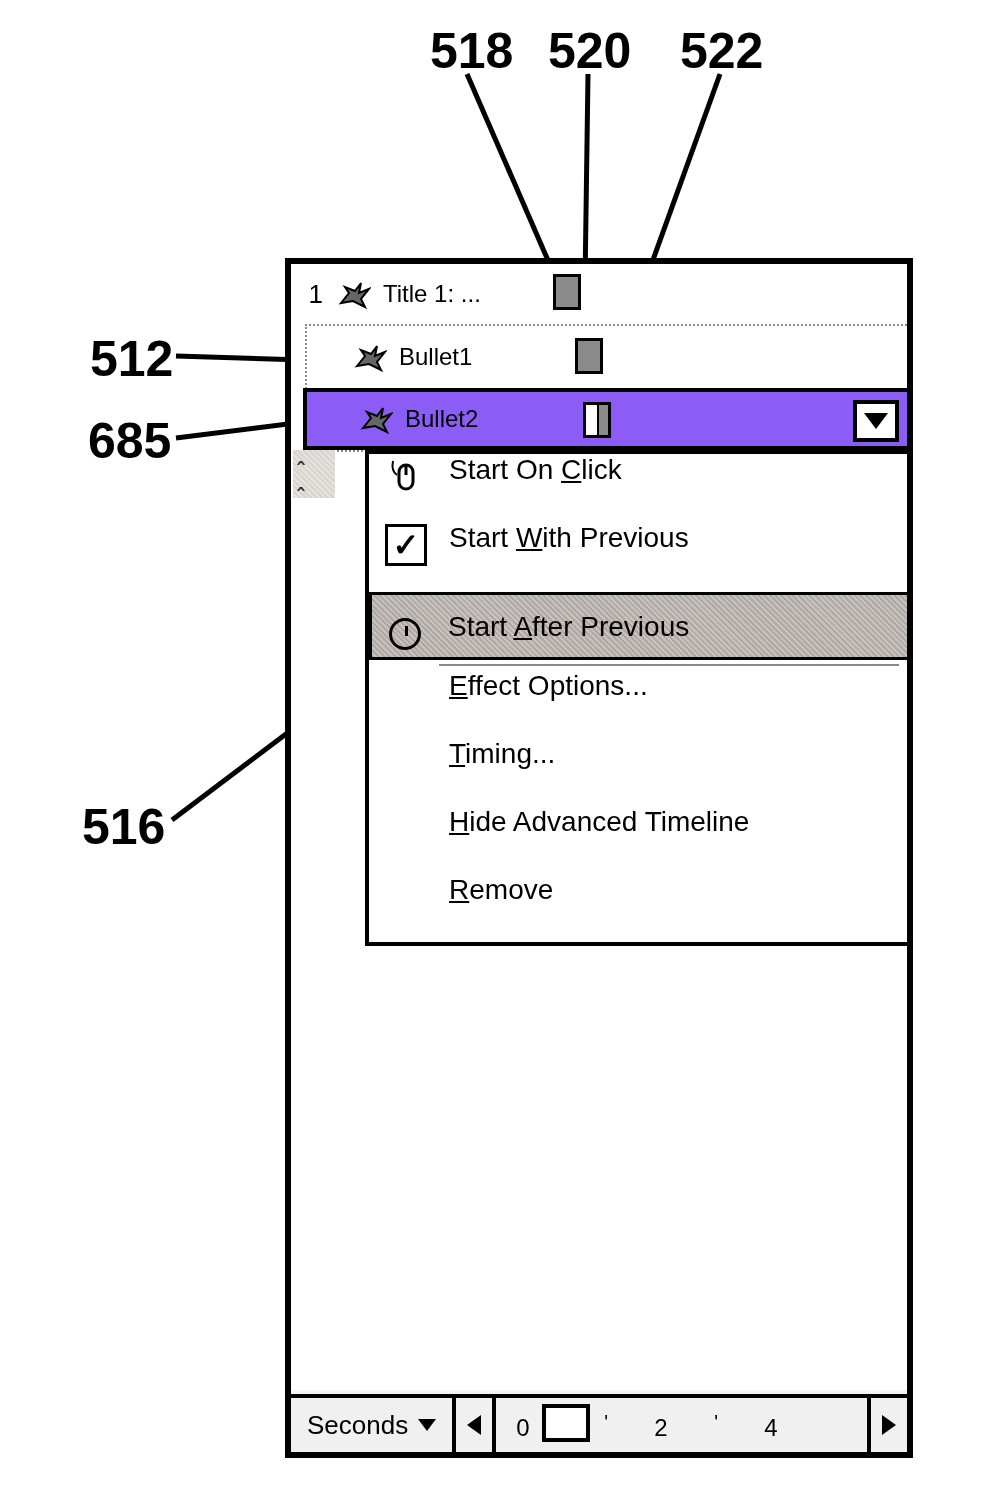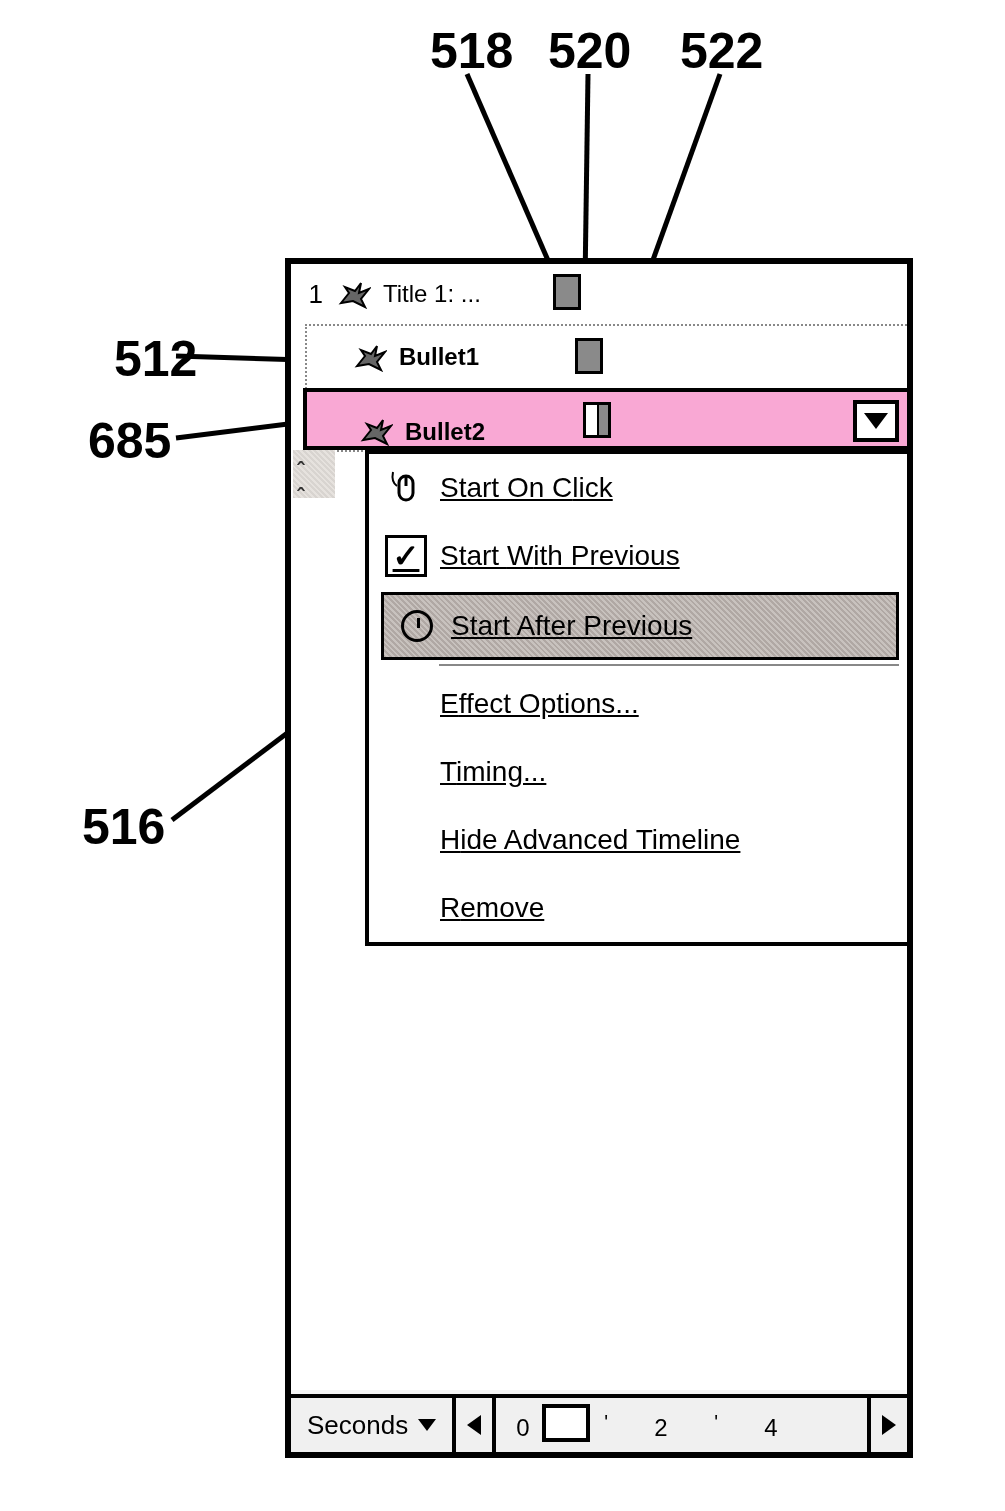--- a/index.html
+++ b/index.html
@@ -40,36 +40,34 @@
     display: flex;
     align-items: center;
     height: 60px;
     padding: 0 12px;
     gap: 12px;
   }
   .subgroup {
     margin-left: 14px;
     border: 2px dotted #888;
     border-right: none;
-    font-weight: bold;
   }
   .anim-row, .anim-row-selected {
     display: flex;
     align-items: center;
     height: 62px;
     padding: 0 12px;
     gap: 12px;
     position: relative;
   }
   .anim-row-selected {
     border: 4px solid #000;
-    background: #f9a8d4;
+    background: #8b5cf6;
     margin-left: -4px;
     margin-right: -4px;
-    align-items: flex-end;
   }
   .row-index {
     width: 20px;
     text-align: right;
     font-size: 26px;
   }
   .star-icon {
     width: 36px;
     height: 30px;
     flex-shrink: 0;
@@ -127,40 +125,39 @@
     position: absolute;
     left: 74px;
     top: 186px;
     right: -8px;
     border: 4px solid #000;
     background: #fff;
     z-index: 5;
   }
   .menu-item {
     display: flex;
-    align-items: center;
+    align-items: flex-start;
     height: 68px;
-    gap: 11px;
+    gap: 20px;
     padding: 0 14px;
     font-size: 28px;
-    text-decoration: underline;
   }
   .menu-item .icon-slot {
     width: 46px;
     height: 46px;
     display: flex;
     align-items: center;
     justify-content: center;
     flex-shrink: 0;
   }
   .menu-item.highlighted {
     background: repeating-linear-gradient(45deg,#b0a8a4 0 2px,#c8c2be 2px 4px);
     border: 3px solid #000;
-    margin: 2px 12px;
-    padding: 0 10px;
+    margin: 2px 0;
+    padding: 16px 10px;
   }
   .menu-divider {
     height: 2px;
     background: #888;
     margin: 4px 12px 4px 70px;
   }
   .checkbox-mark {
     width: 42px;
     height: 42px;
     border: 3px solid #000;
@@ -251,21 +248,21 @@
     height: 48px;
     background: repeating-linear-gradient(45deg,#d8d4d0 0 2px,#e6e2de 2px 4px);
   }
 </style>
 </head>
 <body>
 
 <div class="callout-label" style="left:430px; top:22px;">518</div>
 <div class="callout-label" style="left:548px; top:22px;">520</div>
 <div class="callout-label" style="left:680px; top:22px;">522</div>
-<div class="callout-label" style="left:90px; top:330px;margin-left:24px;">512</div>
+<div class="callout-label" style="left:90px; top:330px;">512</div>
 <div class="callout-label" style="left:88px; top:412px;">685</div>
 <div class="callout-label" style="left:82px; top:798px;">516</div>
 
 <svg class="callout-line" style="left:0; top:0; width:1005px; height:1511px;">
   <line x1="467" y1="74" x2="560" y2="288" stroke="#000" stroke-width="5"></line>
   <line x1="588" y1="74" x2="584" y2="354" stroke="#000" stroke-width="5"></line>
   <line x1="720" y1="74" x2="596" y2="418" stroke="#000" stroke-width="5"></line>
   <line x1="176" y1="356" x2="304" y2="360" stroke="#000" stroke-width="5"></line>
   <line x1="176" y1="438" x2="304" y2="422" stroke="#000" stroke-width="5"></line>
   <line x1="172" y1="820" x2="400" y2="648" stroke="#000" stroke-width="5"></line>

